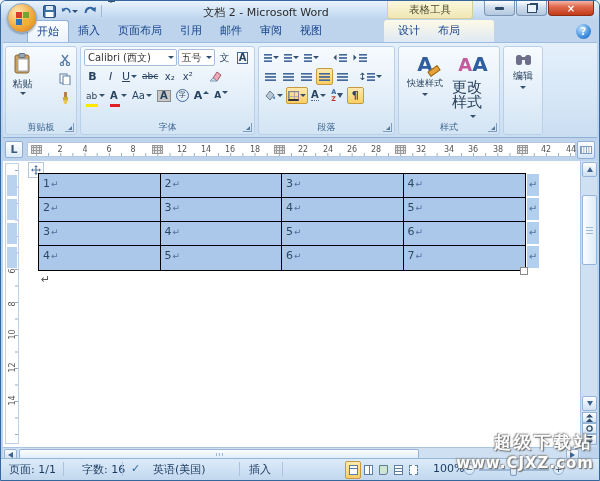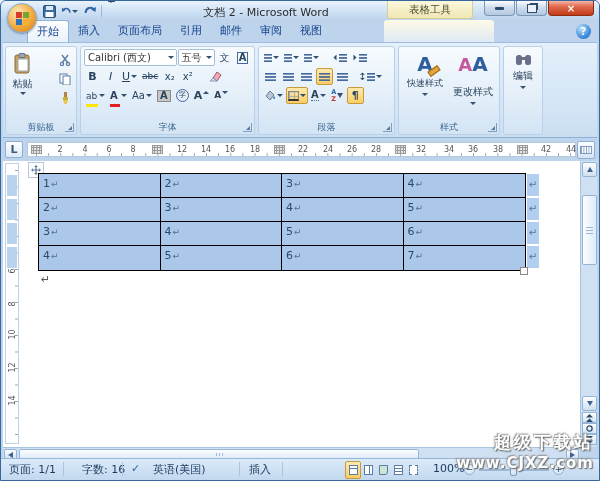--- a/index.html
+++ b/index.html
@@ -161,20 +161,24 @@
     <div class="ctxbg"></div>
     <div class="tabs">
       <span class="tab active">开始</span>
       <span class="tab">插入</span>
       <span class="tab">页面布局</span>
       <span class="tab">引用</span>
       <span class="tab">邮件</span>
       <span class="tab">审阅</span>
       <span class="tab">视图</span>
     </div>
+    <div class="ctxtabs">
+      <span class="tab">设计</span>
+      <span class="tab">布局</span>
+    </div>
     <span class="helpbtn">?</span>
   </div>
 
   <div class="ribbon">
 
     <div class="rgroup" style="left:2px;width:72px">
       <div class="rbody" style="display:flex;gap:20px;">
         <div class="sbtn" style="flex-direction:column;width:32px;height:68px;justify-content:flex-start;padding-top:3px">
           <svg width="18" height="22" viewBox="0 0 18 22">
               <rect x="1" y="2" width="14" height="18" rx="2" fill="#caa05c" stroke="#8a6a33"></rect>
@@ -386,21 +390,21 @@
             <span style="font-size:20px;font-weight:bold;color:#2e5e9e">A</span>
             <span style="position:absolute;right:-7px;bottom:2px;width:10px;height:4px;background:#e8a23c;border:1px solid #9a6a1a;transform:rotate(-35deg)"></span>
           </span>
           <span class="glyph" style="margin-top:2px;font-size:9px">快速样式</span>
           <span class="tri" style="margin-top:4px"></span>
         </div>
         <div class="sbtn" style="flex-direction:column;width:46px;height:66px;justify-content:flex-start;padding-top:2px">
           <span>
             <span style="font-size:18px;font-weight:bold;color:#c45a9d">A</span><span style="font-size:20px;font-weight:bold;color:#2e5e9e">A</span>
           </span>
-          <span class="glyph" style="margin-top:10px;font-size:10px">更改样式</span>
+          <span class="glyph" style="margin-top:3px;font-size:15px">更改样式</span>
           <span class="tri" style="margin-top:4px"></span>
         </div>
       </div>
       <div class="rfoot">
         <span class="rlabel">样式</span>
         <span class="launcher">
             <i></i>
           </span>
       </div>
     </div>

